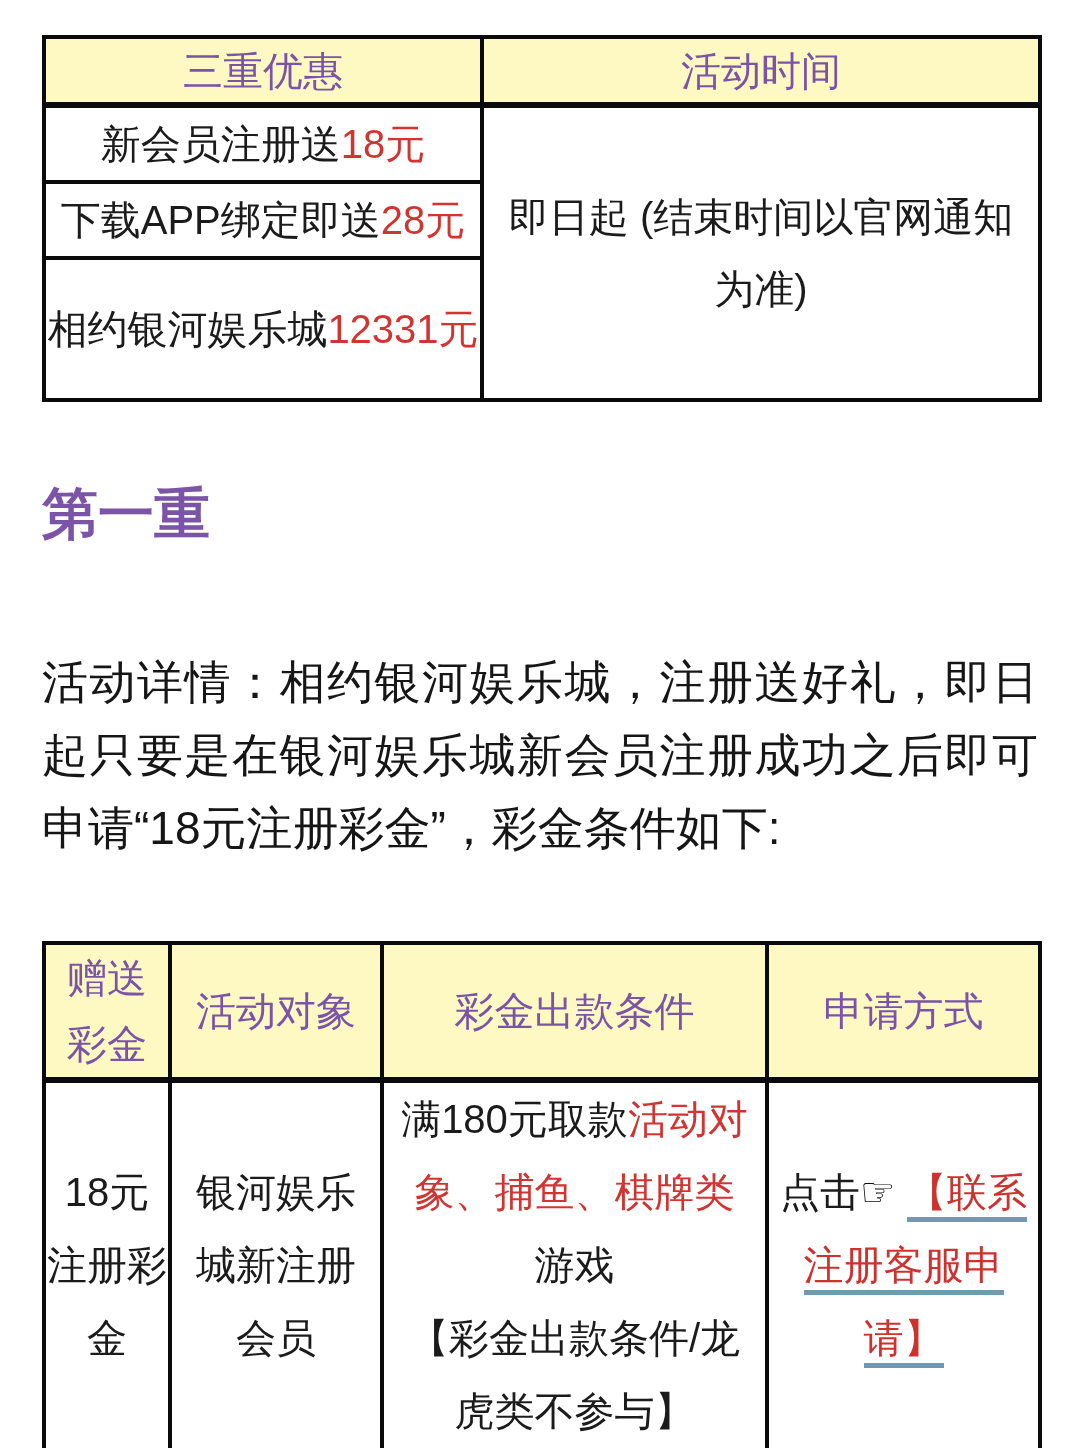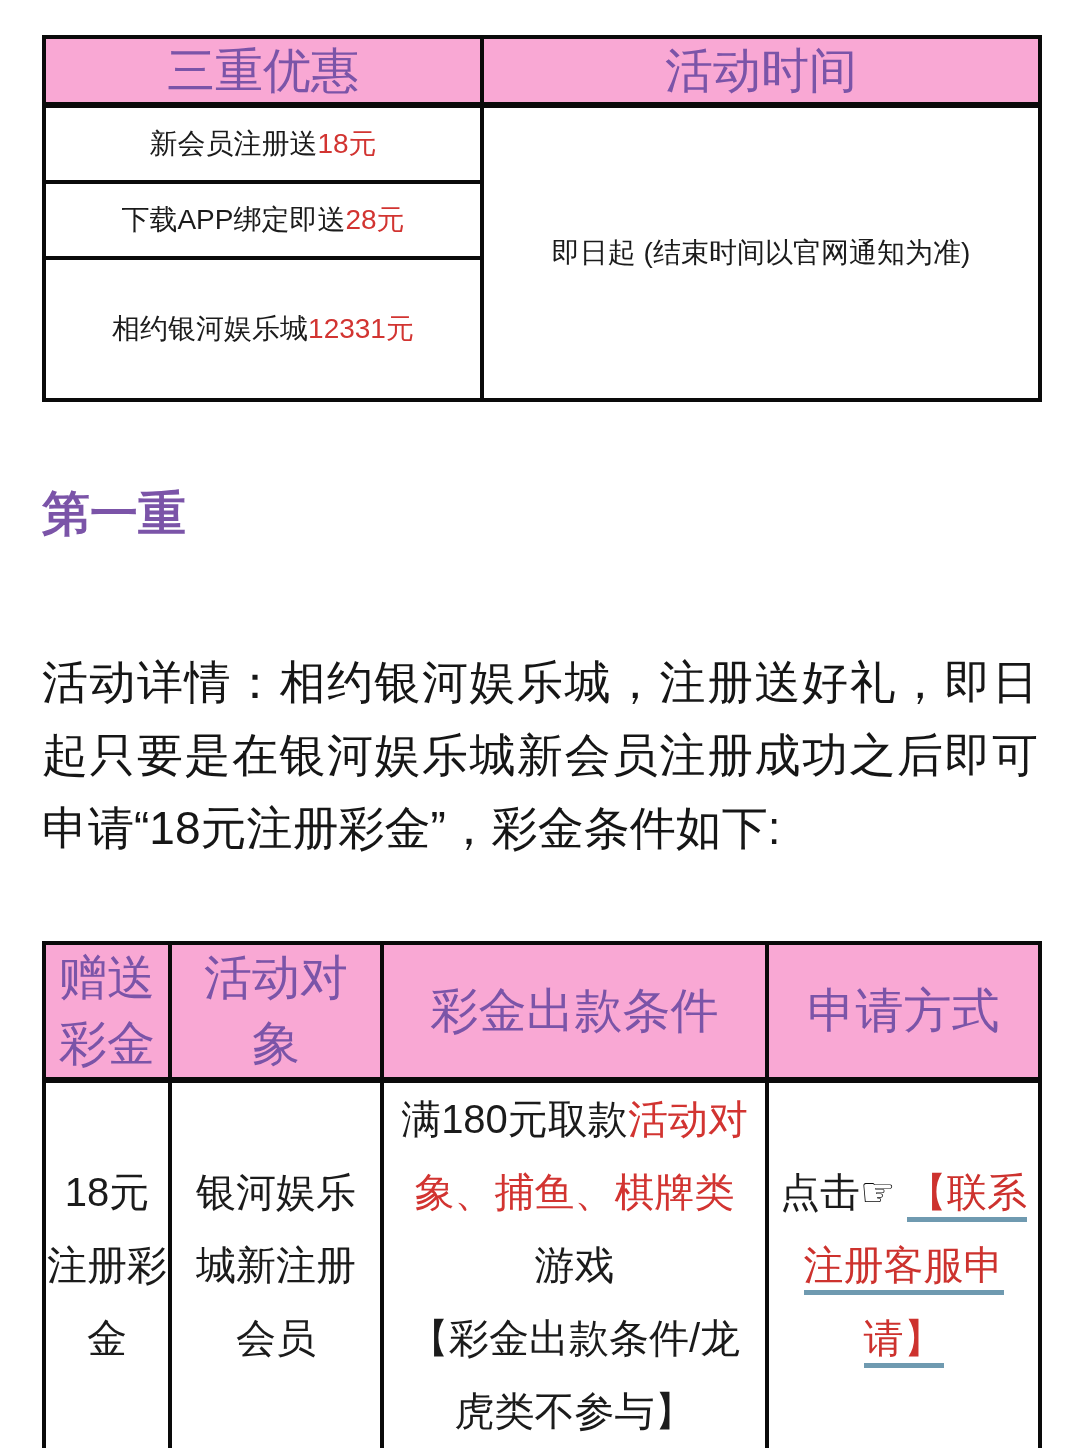--- a/index.html
+++ b/index.html
@@ -19,39 +19,39 @@
     table-layout: fixed;
   }
   th, td {
     border: 4px solid #0a0a0a;
     text-align: center;
     vertical-align: middle;
     font-weight: normal;
     padding: 0;
   }
   th {
-    background: #f9a8d4;
+    background: #fef9c3;
     color: #7b54a8;
-    font-size: 48px;
+    font-size: 40px;
   }
 
   
   .t1 th { height: 68px; line-height: 58px; border-bottom-width: 6px; }
-  .t1 td { font-size: 28px; line-height: 72px; }
+  .t1 td { font-size: 40px; line-height: 72px; }
   .t1 .row-1 td { height: 74px; }
   .t1 .row-2 td { height: 71px; }
   .t1 .row-3 td { height: 142px; }
   .t1 .time-cell { padding: 0 12px; }
 
   .red { color: #d23431; }
 
   
   .section-heading {
     margin: 86px 0 0 0;
-    font-size: 48px;
+    font-size: 56px;
     line-height: 52px;
     font-weight: bold;
     color: #7b54a8;
   }
 
   
   .detail-paragraph {
     margin: 106px 0 0 0;
     width: 996px;
     font-size: 46px;

